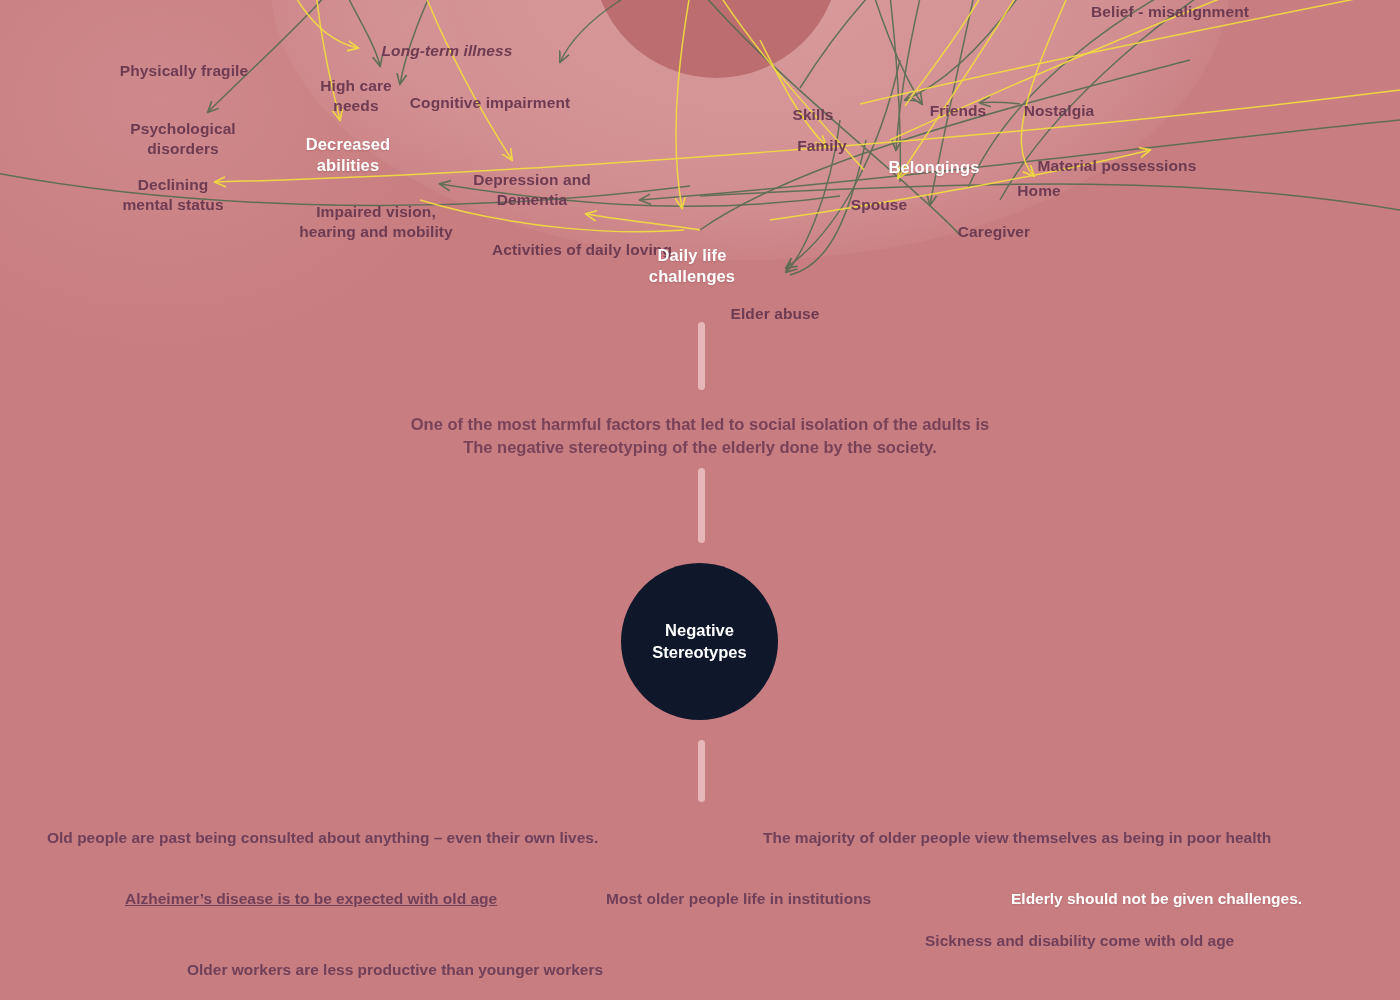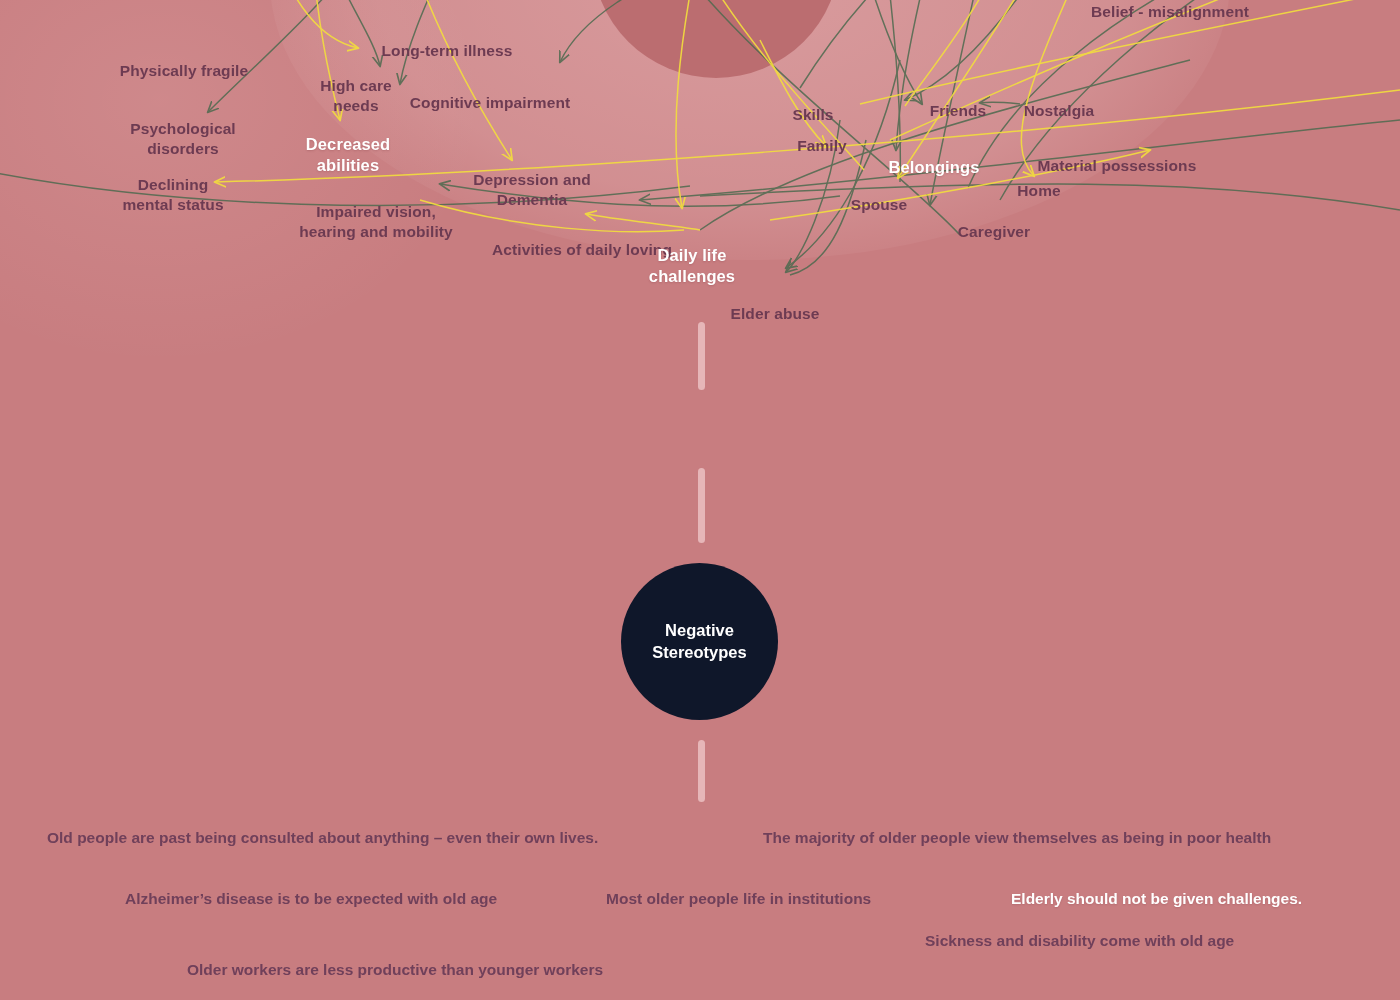--- a/index.html
+++ b/index.html
@@ -193,21 +193,21 @@
       <path d="M1400,-10 C1200,30 1000,70 860,104"></path>
       <path d="M700,230 C670,225 620,220 586,214" marker-end="url(#ah-yellow)" transform="translate(0,0)"></path>
       <path d="M420,200 C520,230 620,235 684,230"></path>
       <path d="M760,40 C780,80 800,120 826,146" marker-end="url(#ah-yellow)"></path>
       <path d="M-20,230 C120,210 280,180 360,160" marker-end="url(#ah-yellow)" transform="translate(790,-10)"></path>
     </g>
   </svg>
 
   <div id="nodes-layer">
       <div class="node center-label" style="left: 184px; top: 61px; transform: translateX(-50%);">Physically fragile</div>
-      <div class="node center-label" style="left: 447px; top: 41px; transform: translateX(-50%);">Long-term illness</div>
+      <div class="node center-label" style="left: 447px; top: 41px; transform: translateX(-50%); font-style: italic;">Long-term illness</div>
       <div class="node center-label" style="left: 356px; top: 76px; transform: translateX(-50%);">High care
 needs</div>
       <div class="node center-label" style="left: 490px; top: 93px; transform: translateX(-50%);">Cognitive impairment</div>
       <div class="node center-label" style="left: 183px; top: 119px; transform: translateX(-50%);">Psychological
 disorders</div>
       <div class="node center-label" style="left: 173px; top: 175px; transform: translateX(-50%);">Declining
 mental status</div>
       <div class="node center-label" style="left: 496px; top: 170px; transform: translateX(-50%); margin-left: 36px;">Depression and
 Dementia</div>
       <div class="node center-label" style="left: 348px; top: 202px; transform: translateX(-50%); margin-left: 28px;">Impaired vision,
@@ -229,29 +229,31 @@
 challenges</div>
       <div class="node hub" style="left: 934px; top: 157px; transform: translateX(-50%);">Belongings</div>
     </div>
 
   <div id="connectors-layer">
       <div class="connector" style="left: 698px; top: 322px; height: 68px;"></div>
       <div class="connector" style="left: 698px; top: 468px; height: 75px;"></div>
       <div class="connector" style="left: 698px; top: 740px; height: 62px;"></div>
     </div>
 
+  <div id="core-statement">One of the most harmful factors that led to social isolation of the adults is
+The negative stereotyping of the elderly done by the society.</div>
 
   <div id="hub-circle">
     <div id="hub-circle-label">Negative
 Stereotypes</div>
   </div>
 
   <div id="stereotypes-layer">
       <div class="stereotype" style="left: 47px; top: 829px;">Old people are past being consulted about anything – even their own lives.</div>
       <div class="stereotype" style="left: 763px; top: 829px;">The majority of older people view themselves as being in poor health</div>
-      <div class="stereotype" style="left: 125px; top: 890px;">Alzheimer’s disease is to be expected with old age</div>
+      <div class="stereotype" style="left: 125px; top: 890px; text-decoration: underline;">Alzheimer’s disease is to be expected with old age</div>
       <div class="stereotype" style="left: 606px; top: 890px;">Most older people life in institutions</div>
       <div class="stereotype highlight" style="left: 1011px; top: 890px;">Elderly should not be given challenges.</div>
       <div class="stereotype" style="left: 187px; top: 961px;">Older workers are less productive than younger workers</div>
       <div class="stereotype" style="left: 925px; top: 932px;">Sickness and disability come with old age</div>
     </div>
 
 </div>
 
 </body></html>

